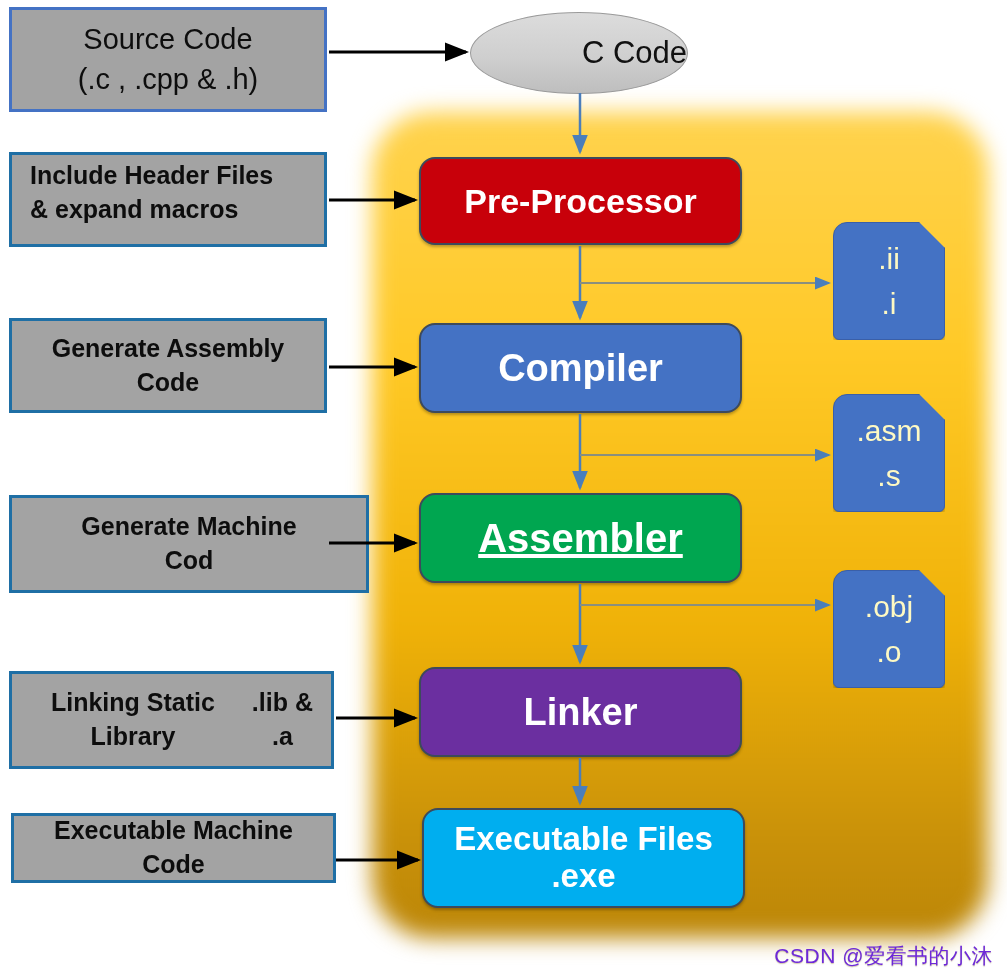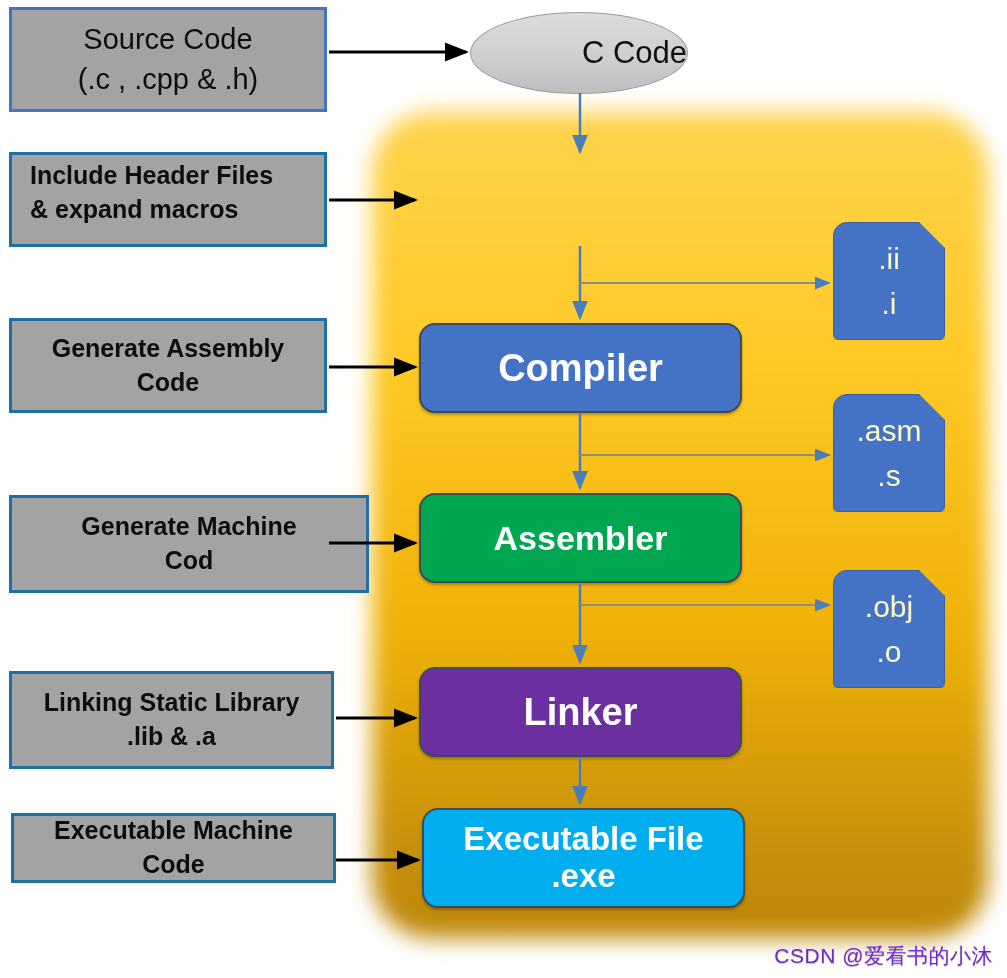--- a/index.html
+++ b/index.html
@@ -144,49 +144,52 @@
   <div class="desc-box" style="left:9px; top:318px; width:318px; height:95px; flex-direction:column;">
     <span>Generate Assembly</span>
     <span>Code</span>
   </div>
 
   <div class="desc-box" style="left:9px; top:495px; width:360px; height:98px; flex-direction:column;">
     <span>Generate Machine</span>
     <span>Cod</span>
   </div>
 
-  <div class="desc-box" style="left:9px; top:671px; width:325px; height:98px; flex-direction:column;">
+  <div class="desc-box" style="left:9px; top:671px; width:325px; height:98px; ">
     <span>Linking Static Library</span>
     <span>.lib &amp; .a</span>
   </div>
 
   <div class="desc-box" style="left:11px; top:813px; width:325px; height:70px; flex-direction:column;">
     <span>Executable Machine</span>
     <span>Code</span>
   </div>
 
   <div class="ellipse" style="left:470px; top:12px; width:218px; height:82px;">
     <span>C Code</span>
   </div>
 
+  <div class="stage" style="left:419px; top:157px; width:323px; height:88px; background:#C8000A; font-size:34px;">
+    <span>Pre-Processor</span>
+  </div>
 
   <div class="stage" style="left:419px; top:323px; width:323px; height:90px; background:#4472C4; font-size:38px;">
     <span>Compiler</span>
   </div>
 
-  <div class="stage" style="left:419px; top:493px; width:323px; height:90px; background:#00A650; font-size:34px;">
+  <div class="stage" style="left:419px; top:493px; width:323px; height:90px; background:#00A650; font-size:40px;text-decoration:underline;">
     <span>Assembler</span>
   </div>
 
   <div class="stage" style="left:419px; top:667px; width:323px; height:90px; background:#6B2FA0; font-size:38px;">
     <span>Linker</span>
   </div>
 
   <div class="stage" style="left:422px; top:808px; width:323px; height:100px; background:#00AEEF; font-size:33px; flex-direction:column;">
-    <span>Executable File</span>
+    <span>Executable Files</span>
     <span>.exe</span>
   </div>
 
   <div class="file-icon" style="left:833px; top:222px; width:112px; height:118px;">
     <span class="ext">.ii</span>
     <span class="ext">.i</span>
   </div>
 
   <div class="file-icon" style="left:833px; top:394px; width:112px; height:118px;">
     <span class="ext">.asm</span>

